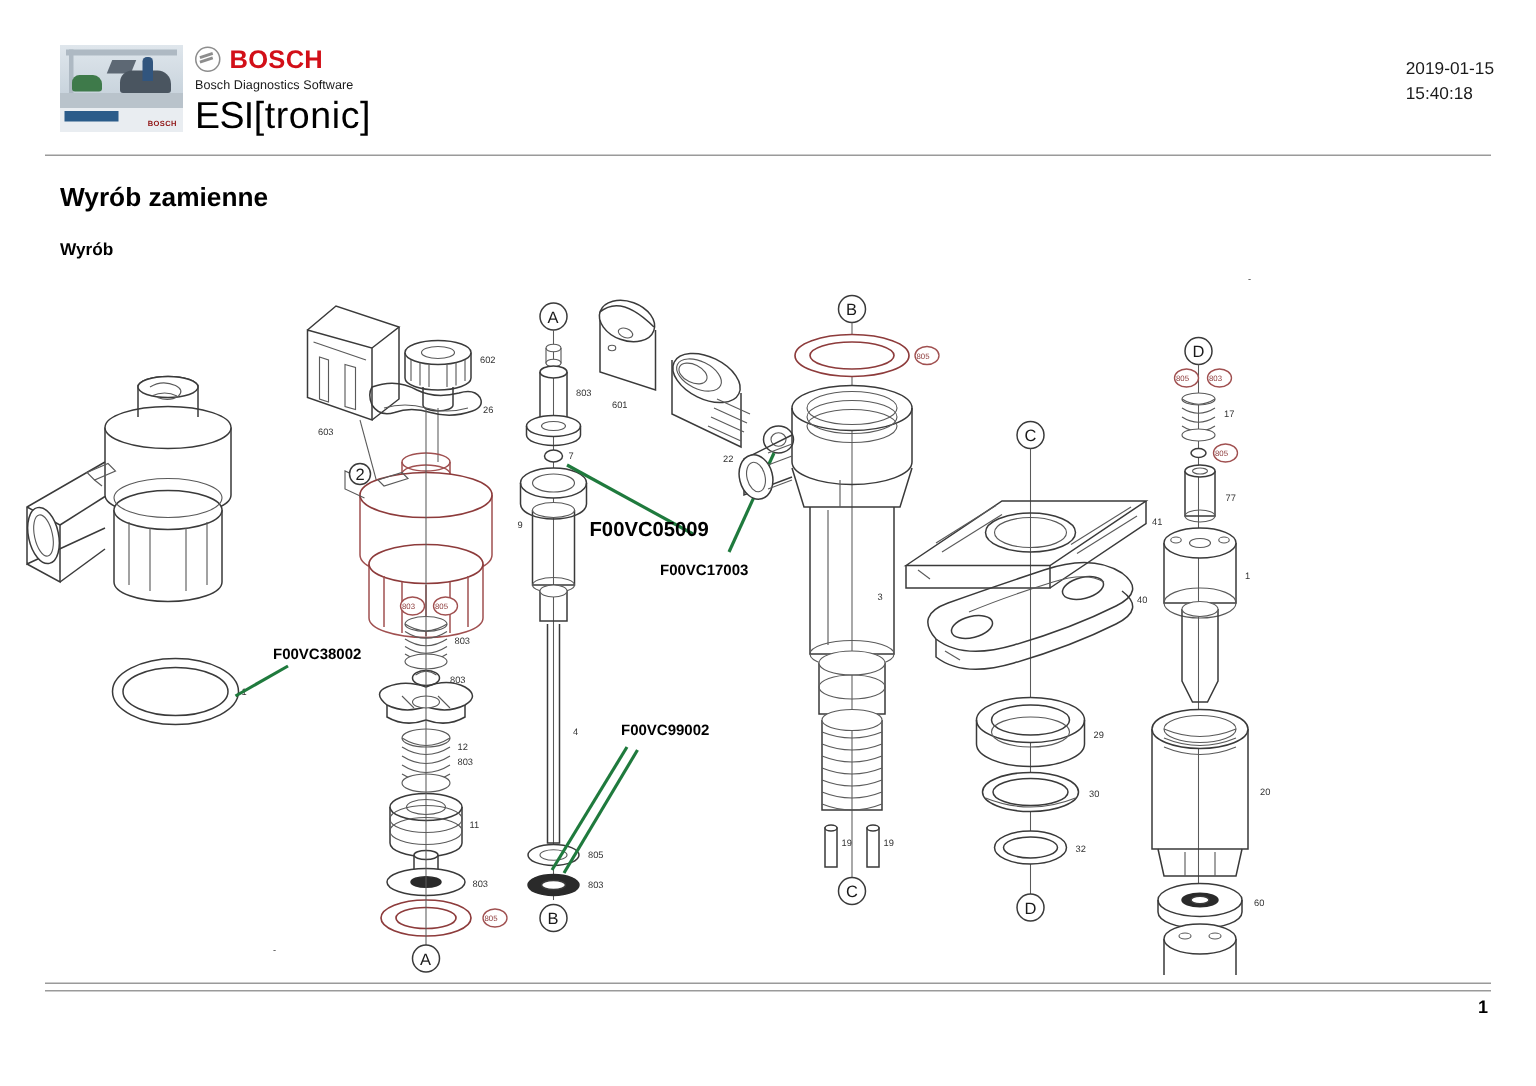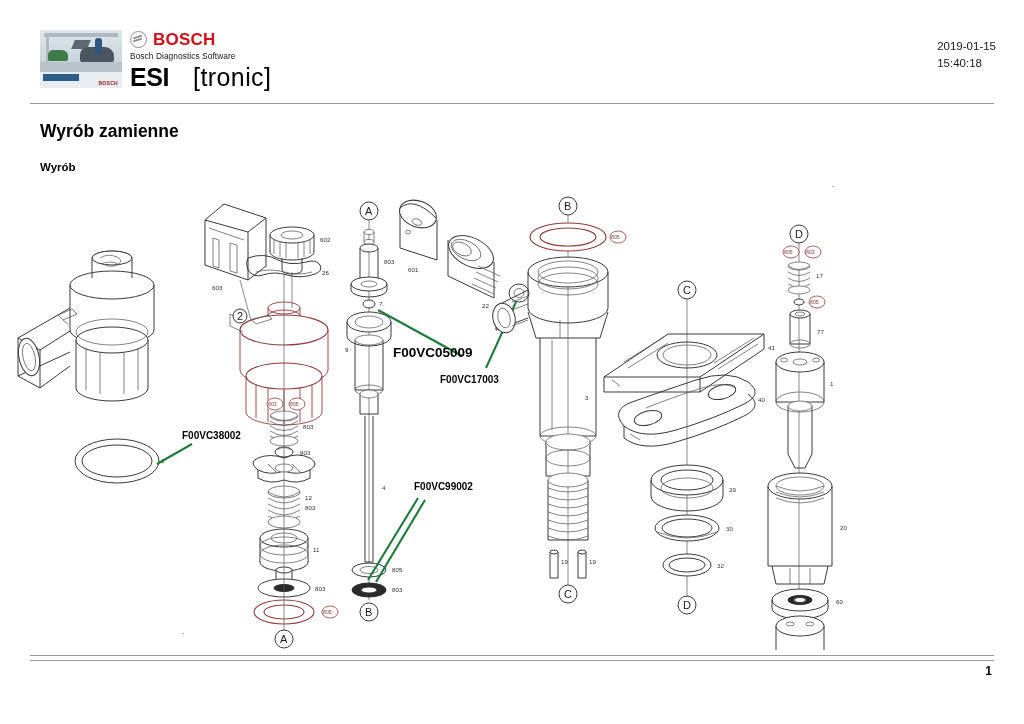--- a/index.html
+++ b/index.html
@@ -152,28 +152,27 @@
     letter-spacing: .05px;
     white-space: nowrap;
   }
   #esi-line {
     margin-top: 3px;
     font-size: 25px;
     line-height: 27px;
     white-space: nowrap;
   }
   #esi-bold {
-    font-weight: bold;
+    font-weight: normal;
     letter-spacing: -.4px;
     text-align: center;
   }
   #esi-light {
     font-weight: normal;
     letter-spacing: .4px;
-    padding-left: 24px;
   }
 
   #datetime {
     position: absolute;
     right: 28px; top: 38px;
     text-align: left;
     font-size: 11.5px;
     line-height: 17px;
     color: #1a1a1a;
   }

